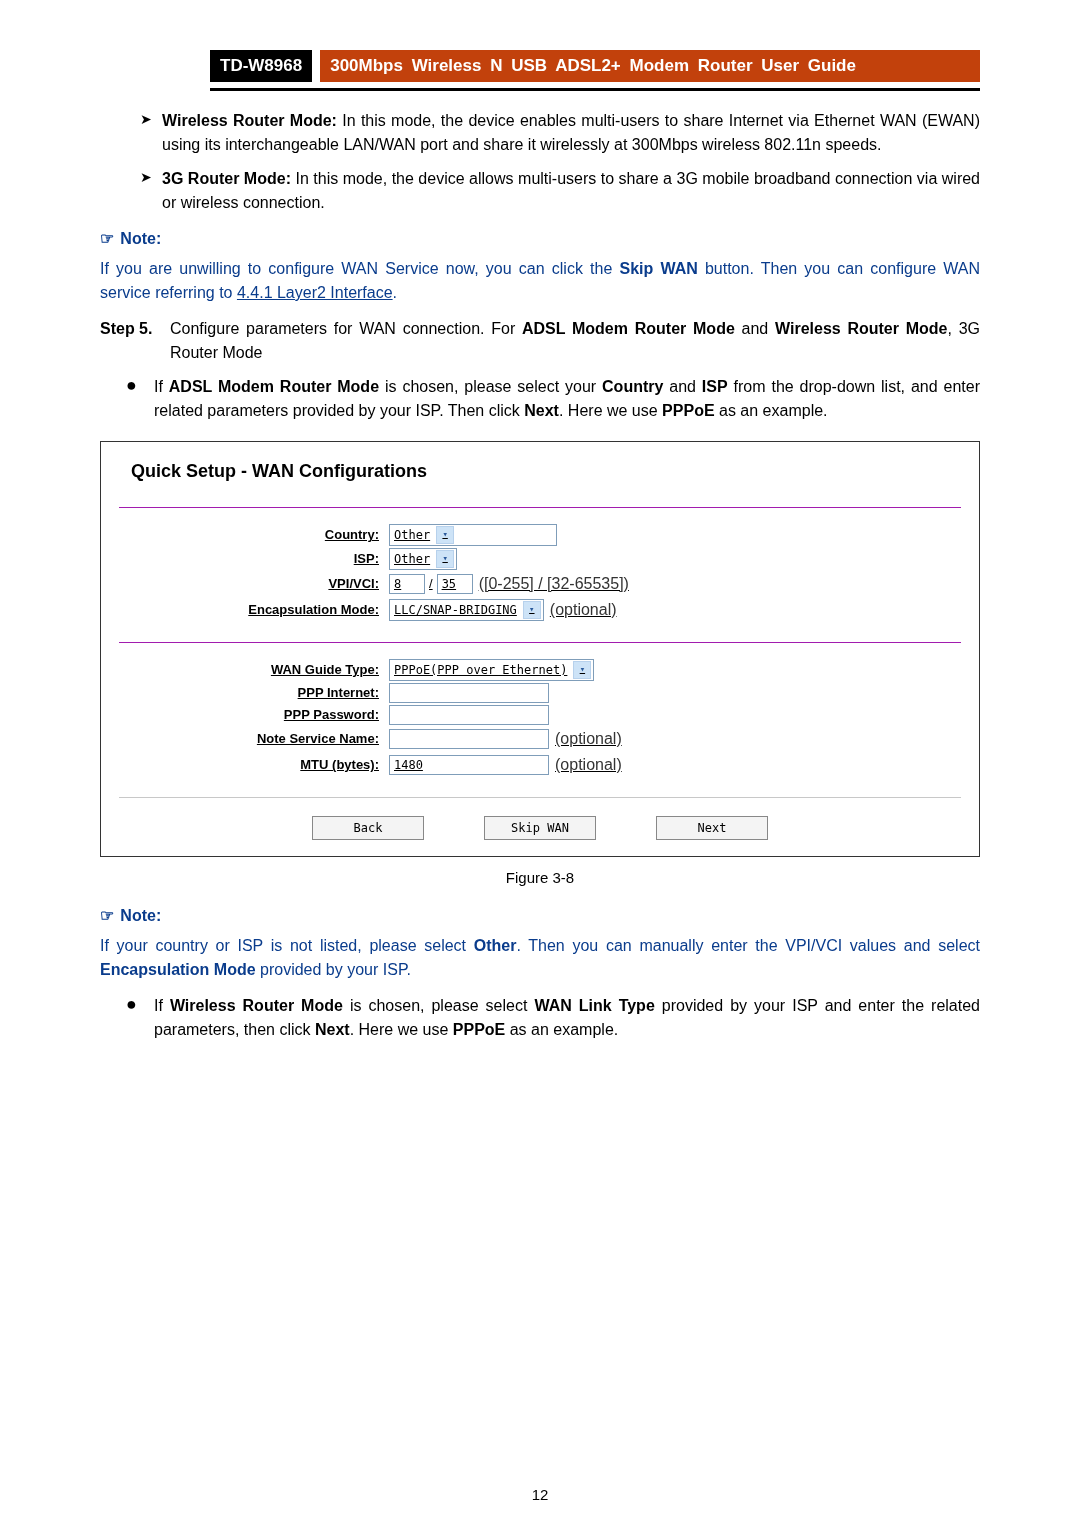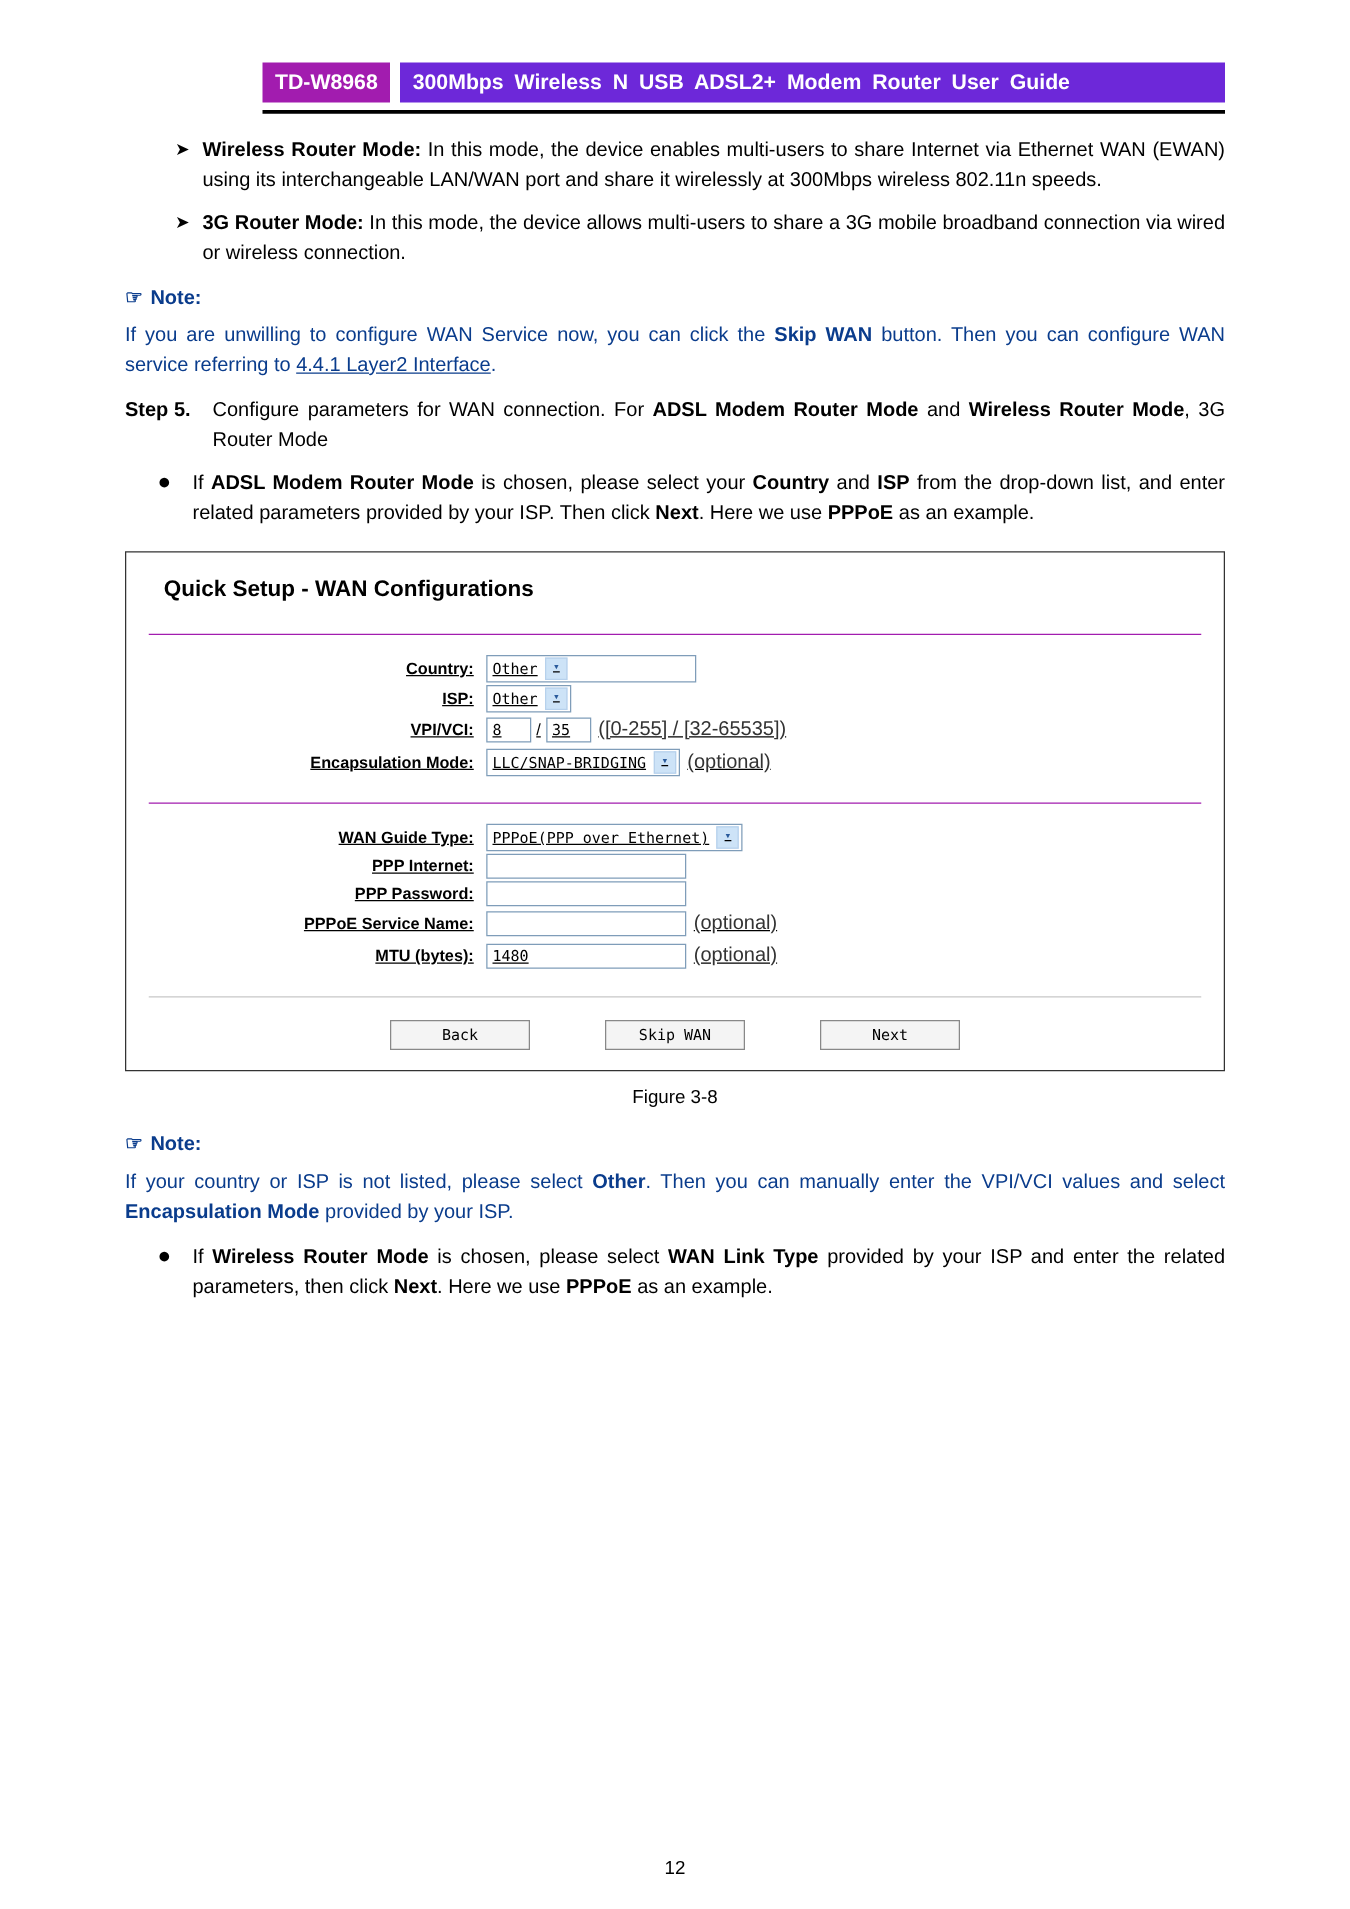--- a/index.html
+++ b/index.html
@@ -21,28 +21,28 @@
   .header-bar {
     display: flex;
     align-items: stretch;
     border-bottom: 3px solid #000;
     padding-bottom: 6px;
     margin-bottom: 18px;
     margin-left: 110px;
     margin-right: 0;
   }
   .model-box {
-    background: #a21caf;
+    background: #000000;
     color: #fff;
     font-weight: bold;
     padding: 6px 10px;
     font-size: 17px;
   }
   .model-desc {
-    background: #6d28d9;
+    background: #c2410c;
     color: #fff;
     font-weight: bold;
     padding: 6px 10px;
     font-size: 17px;
     flex: 1;
     word-spacing: 4px;
     margin-left: 8px;
   }
   .content {
     line-height: 1.5;
@@ -312,21 +312,21 @@
             <span class="inp" style="width:150px;"></span>
           </div>
         </div>
         <div class="fig-row">
           <div class="fig-label">PPP Password:</div>
           <div class="fig-field">
             <span class="inp" style="width:150px;"></span>
           </div>
         </div>
         <div class="fig-row">
-          <div class="fig-label">PPPoE Service Name:</div>
+          <div class="fig-label">Note Service Name:</div>
           <div class="fig-field">
             <span class="inp" style="width:150px;"></span>
             <span class="hint">(optional)</span>
           </div>
         </div>
         <div class="fig-row">
           <div class="fig-label">MTU (bytes):</div>
           <div class="fig-field">
             <span class="inp" style="width:150px;">1480</span>
             <span class="hint">(optional)</span>

